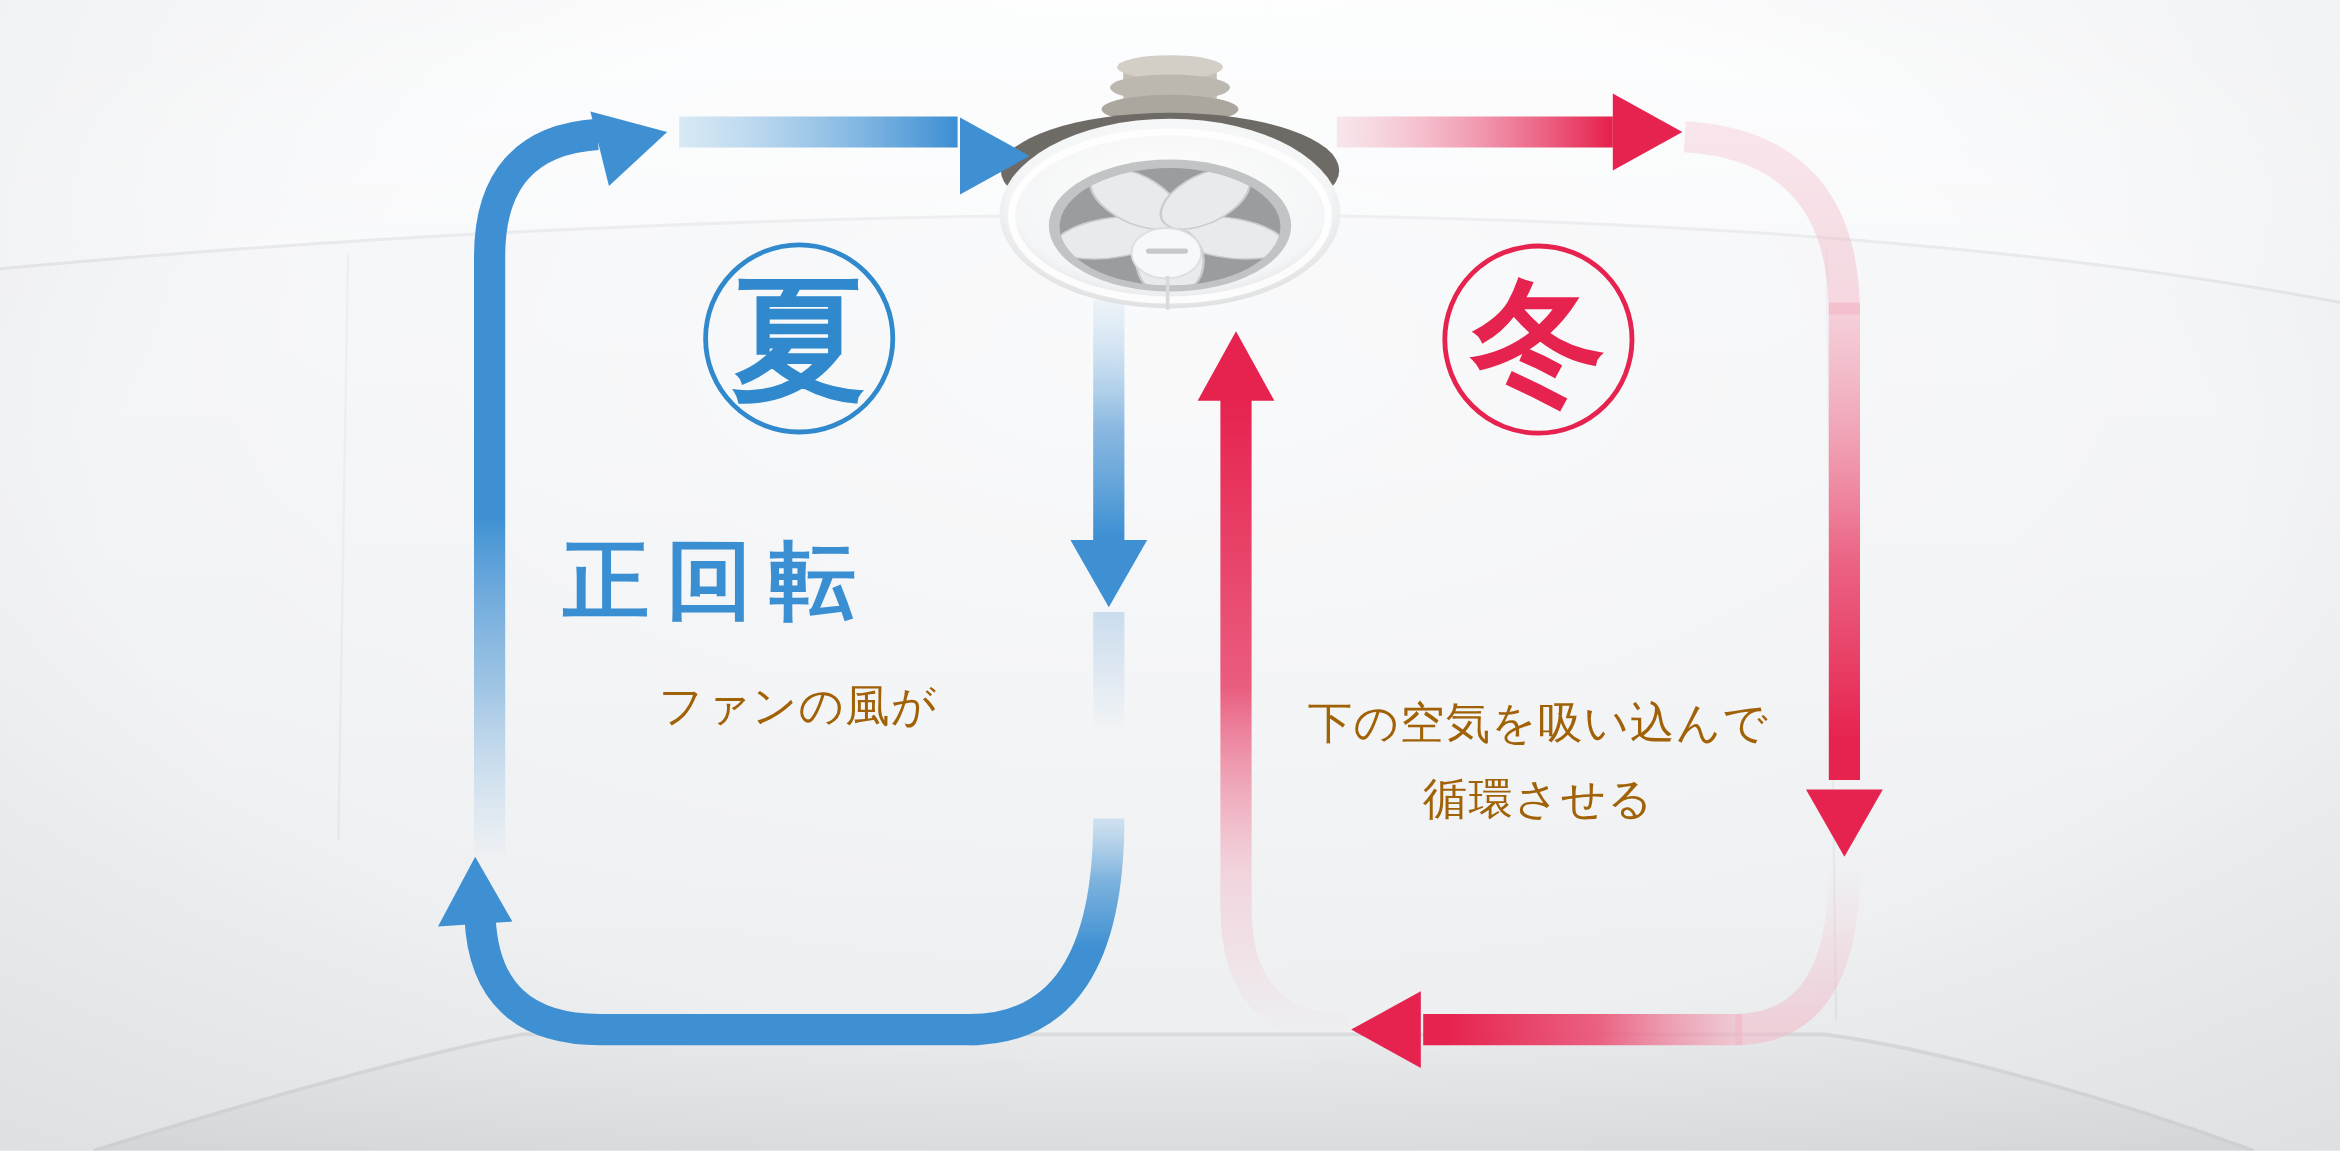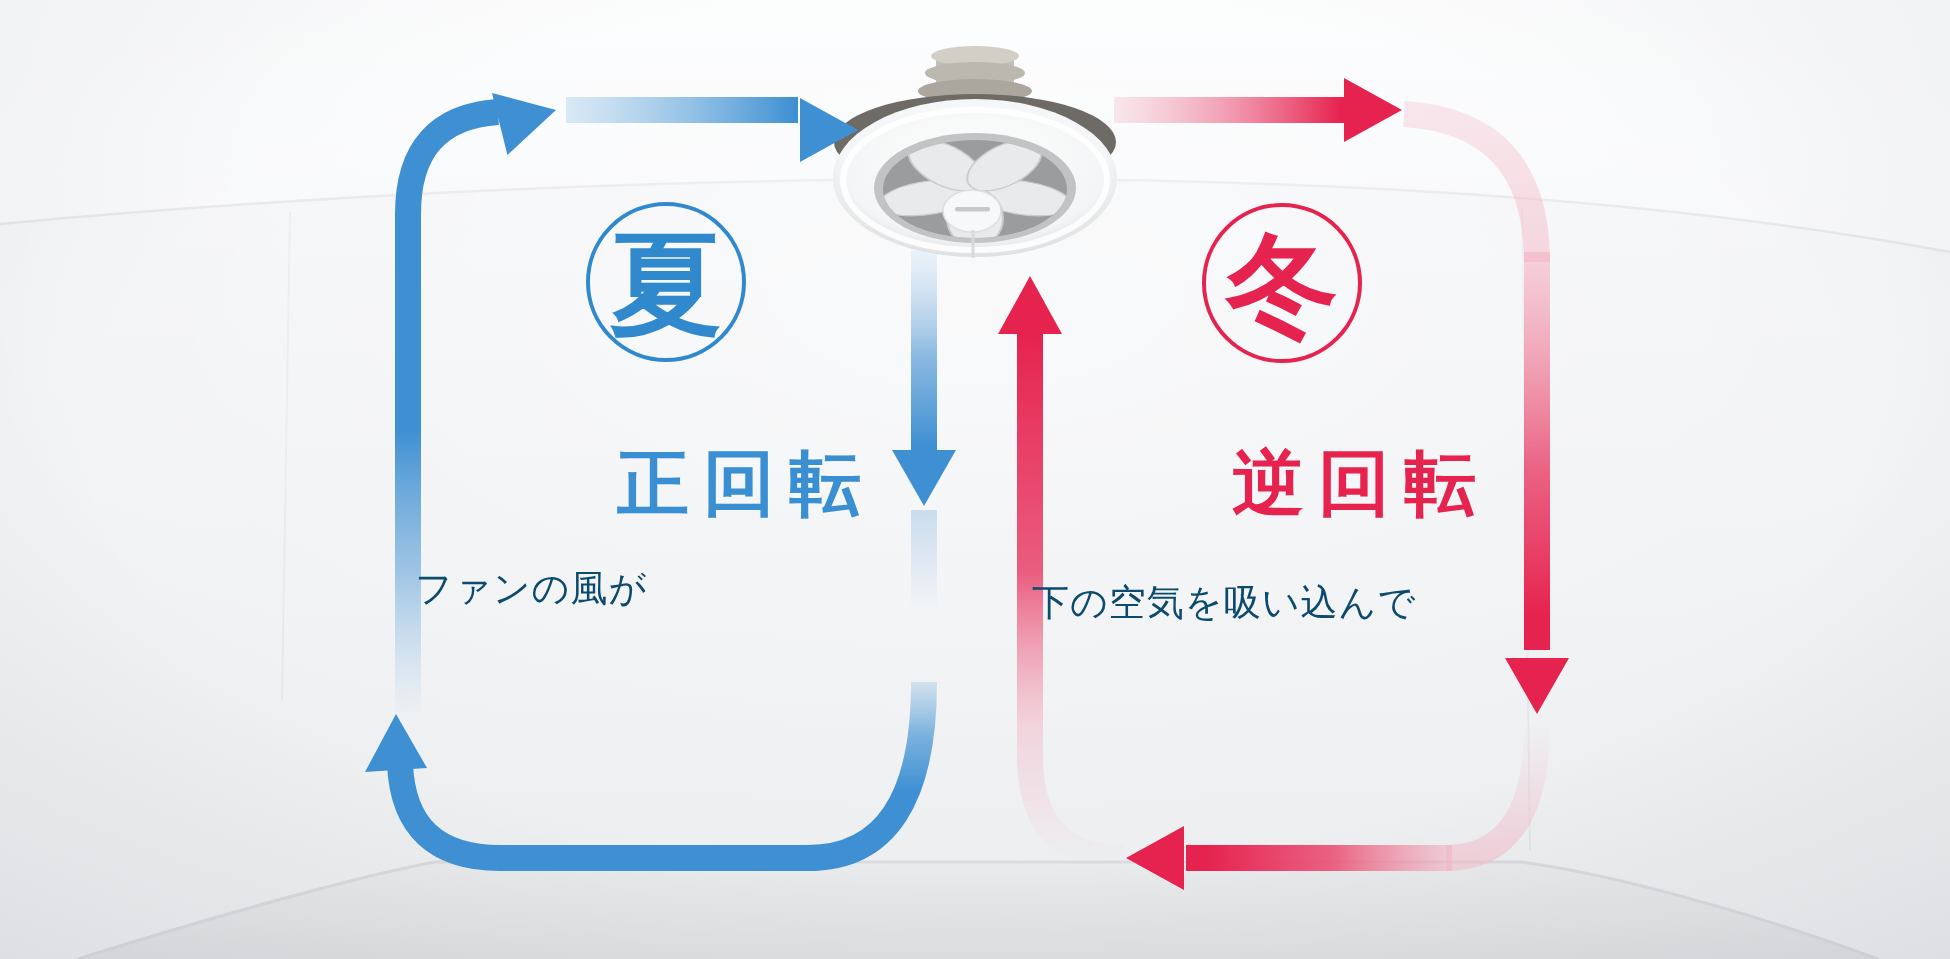--- a/index.html
+++ b/index.html
@@ -11,28 +11,28 @@
   .stage svg.scene{position:absolute;left:0;top:0;}
   .badge{
     position:absolute;width:160px;height:160px;border-radius:50%;
     display:flex;align-items:center;justify-content:center;
     font-family:"Liberation Serif", serif;font-size:112px;line-height:1;
     padding-top:6px;box-sizing:border-box;font-weight:600;
   }
   .badge.summer{left:586px;top:202px;border:4px solid #3089CC;color:#3089CC;}
   .badge.winter{left:1202px;top:203px;border:4px solid #E6234F;color:#E6234F;}
   .mode-title{
-    position:absolute;width:420px;text-align:right;
+    position:absolute;width:420px;text-align:left;
     font-family:"Liberation Serif", serif;font-weight:700;
     font-size:72px;letter-spacing:14px;padding-left:14px;box-sizing:border-box;
   }
   .mode-title.summer{left:455px;top:436px;color:#3A8ED2;}
   .mode-title.winter{left:1070px;top:436px;color:#E6234F;}
   .mode-desc{
-    position:absolute;width:500px;color:#0c4a6e;
+    position:absolute;width:500px;text-align:center;color:#a16207;
     font-size:37px;line-height:63px;letter-spacing:1px;font-weight:500;
   }
   .mode-desc.summer{left:415px;top:557px;}
   .mode-desc.winter{left:1032px;top:571px;}
 </style>
 </head>
 <body>
 
 <div class="stage">
 
@@ -190,22 +190,22 @@
   </svg>
 
   <div class="badge summer">
     <span>夏</span>
   </div>
   <div class="badge winter">
     <span>冬</span>
   </div>
 
   <div class="mode-title summer">正回転</div>
-  <div class="mode-title winter">逆回転</div>
 
   <div class="mode-desc summer">
     <div>ファンの風が</div>
   </div>
   <div class="mode-desc winter">
     <div>下の空気を吸い込んで</div>
+    <div>循環させる</div>
   </div>
 
 </div>
 
 </body></html>

